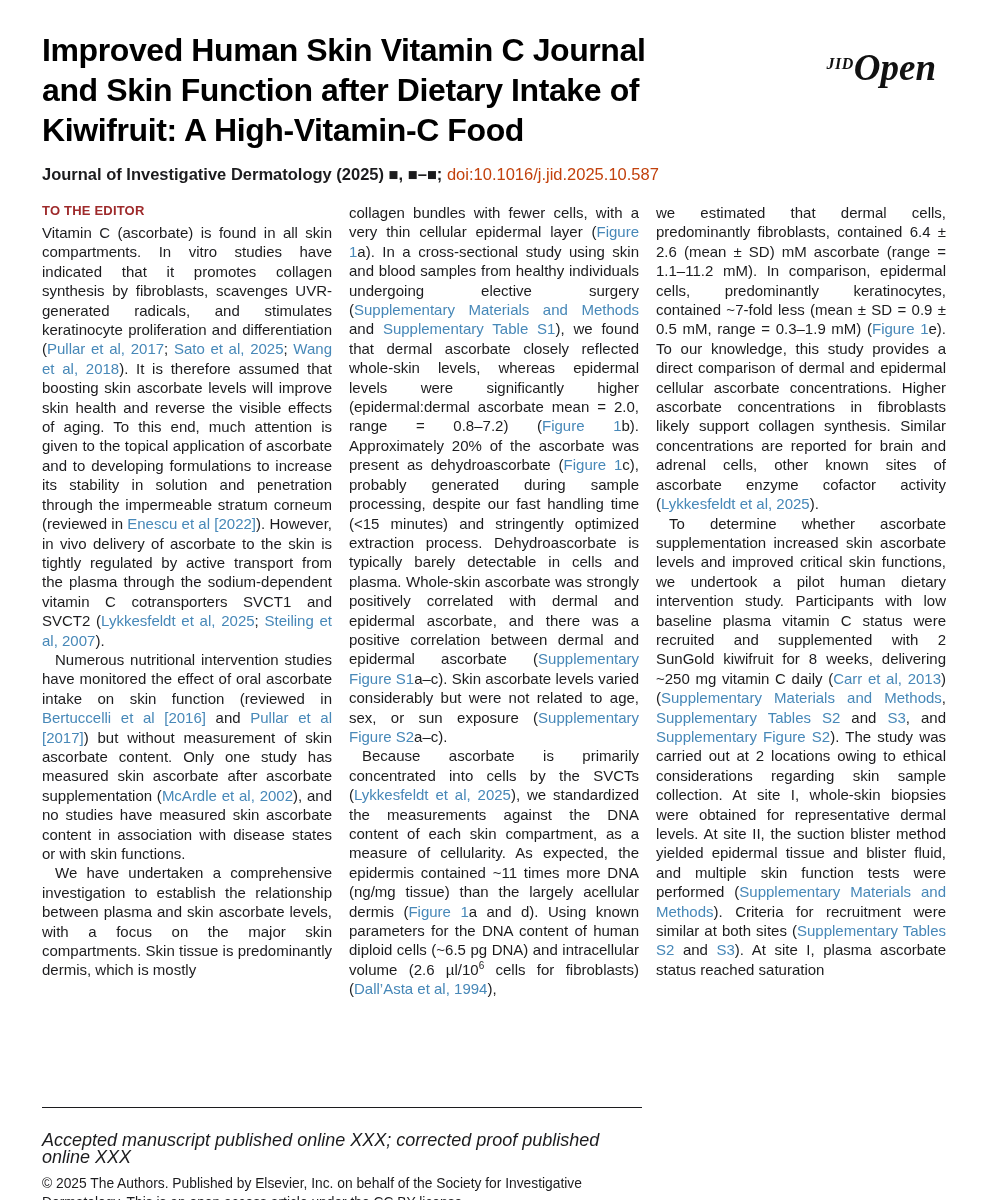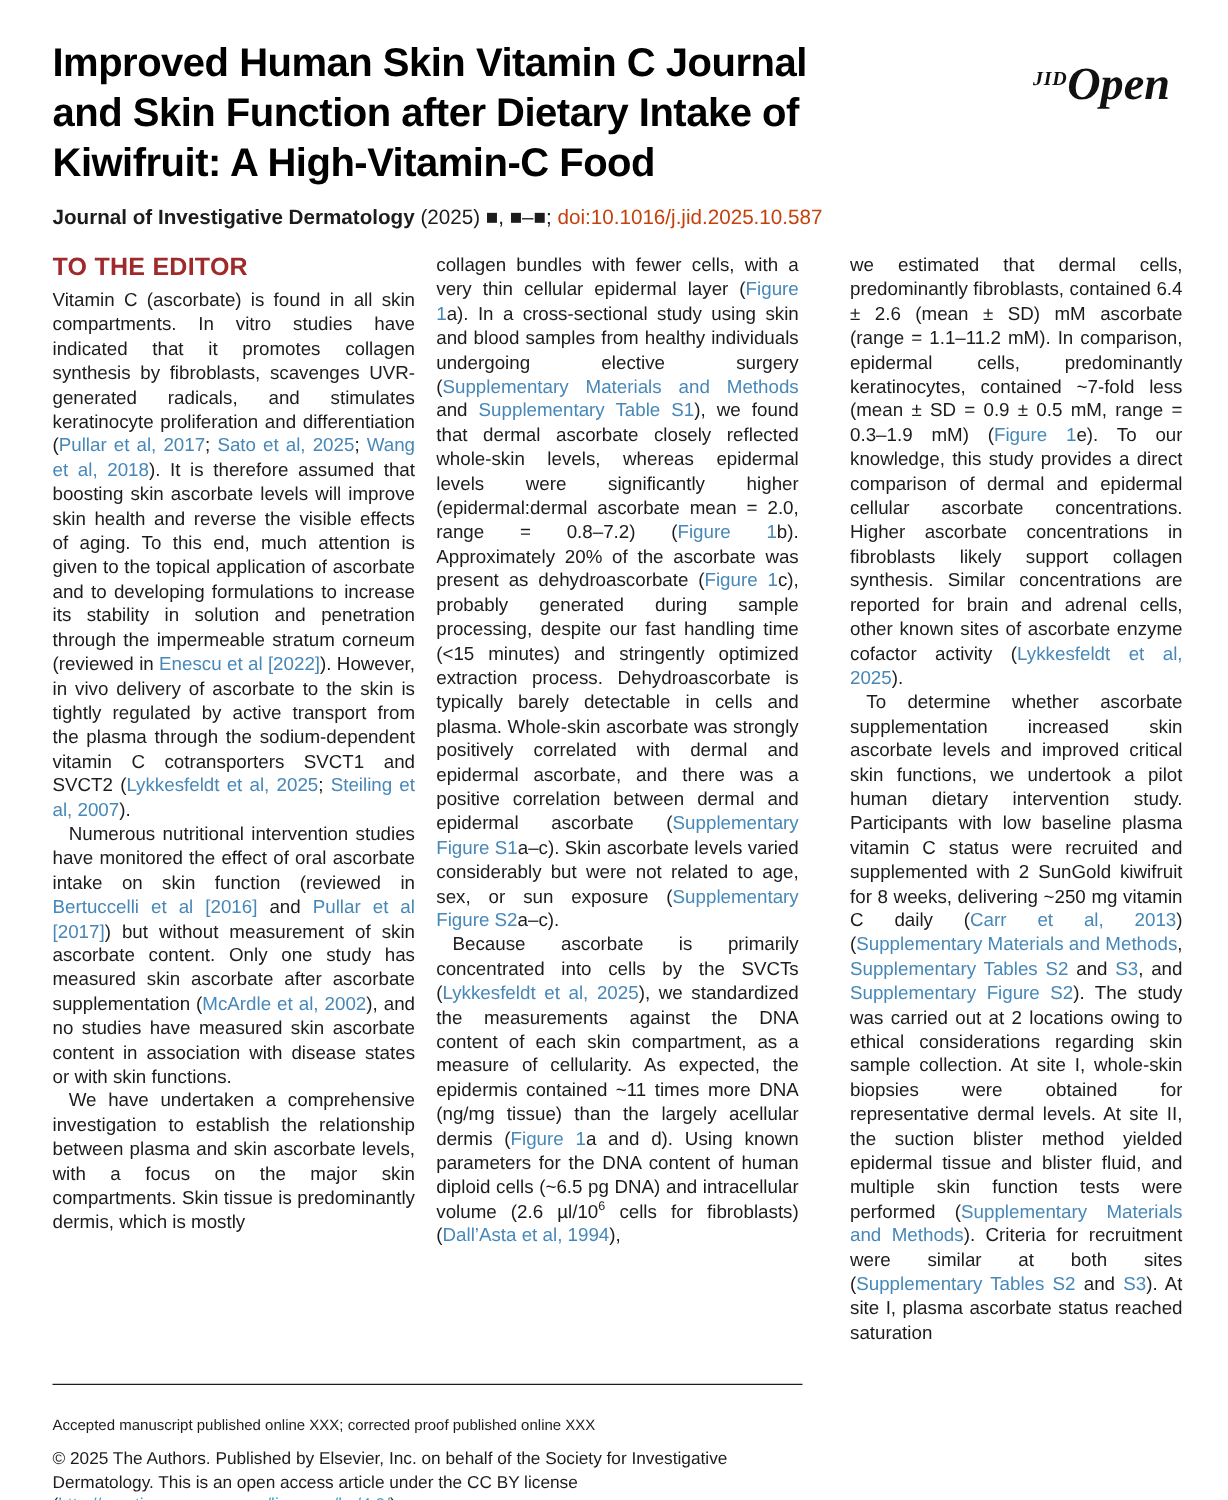--- a/index.html
+++ b/index.html
@@ -41,49 +41,49 @@
     transform: translateY(-11px);
   }
   .logo-open { font-size: 37px; font-weight: 600; }
 
   .citation {
     margin-top: 15px;
     font-size: 16.5px;
     color: #1c1c1e;
   }
   .citation-journal { font-weight: bold; }
-  .citation-issue { font-weight: normal; }
+  .citation-issue { font-weight: bold; }
   .doi-link { color: #c2410c; text-decoration: none; cursor: pointer; }
 
   .content { display: flex; gap: 17px; margin-top: 19px; }
   .left-wrap { width: 597px; }
   .cols { display: flex; gap: 17px; height: 866px; overflow: hidden; }
   .col { width: 290px; overflow: hidden; }
-  .col-right { width: 290px; height: 972px; overflow: hidden; margin-left: 24px; }
+  .col-right { width: 290px; height: 972px; overflow: hidden; }
 
   .section-heading {
     color: #9e2a2b;
     font-weight: bold;
-    font-size: 20px;
+    font-size: 13px;
     letter-spacing: 0.2px;
     margin: 0 0 5px 0;
   }
   .body-p {
     margin: 0;
     font-size: 15px;
     line-height: 19.4px;
     text-align: justify;
   }
   .body-p.indent { text-indent: 13px; }
   a.ref-link { color: #4788b8; text-decoration: none; cursor: pointer; }
   sup.exp { font-size: 10px; line-height: 0; }
 
   .footnote { margin-top: 38px; width: 600px; }
   .fn-rule { border: none; border-top: 1.3px solid #1c1c1e; margin: 0 0 24px 0; width: 600px; }
-  .fn-accepted { font-size: 12px; margin: 0 0 9px 0; line-height: 17px; }
+  .fn-accepted { font-style: italic; font-size: 18px; margin: 0 0 9px 0; line-height: 17px; }
   .fn-copy { font-size: 13.8px; line-height: 18.5px; margin: 0; }
   .license-link { color: #38a1cb; text-decoration: none; cursor: pointer; }
 </style>
 </head>
 <body>
 
 <div class="page">
 
   <h1 class="article-title">Improved Human Skin Vitamin C Journal
 and Skin Function after Dietary Intake of

